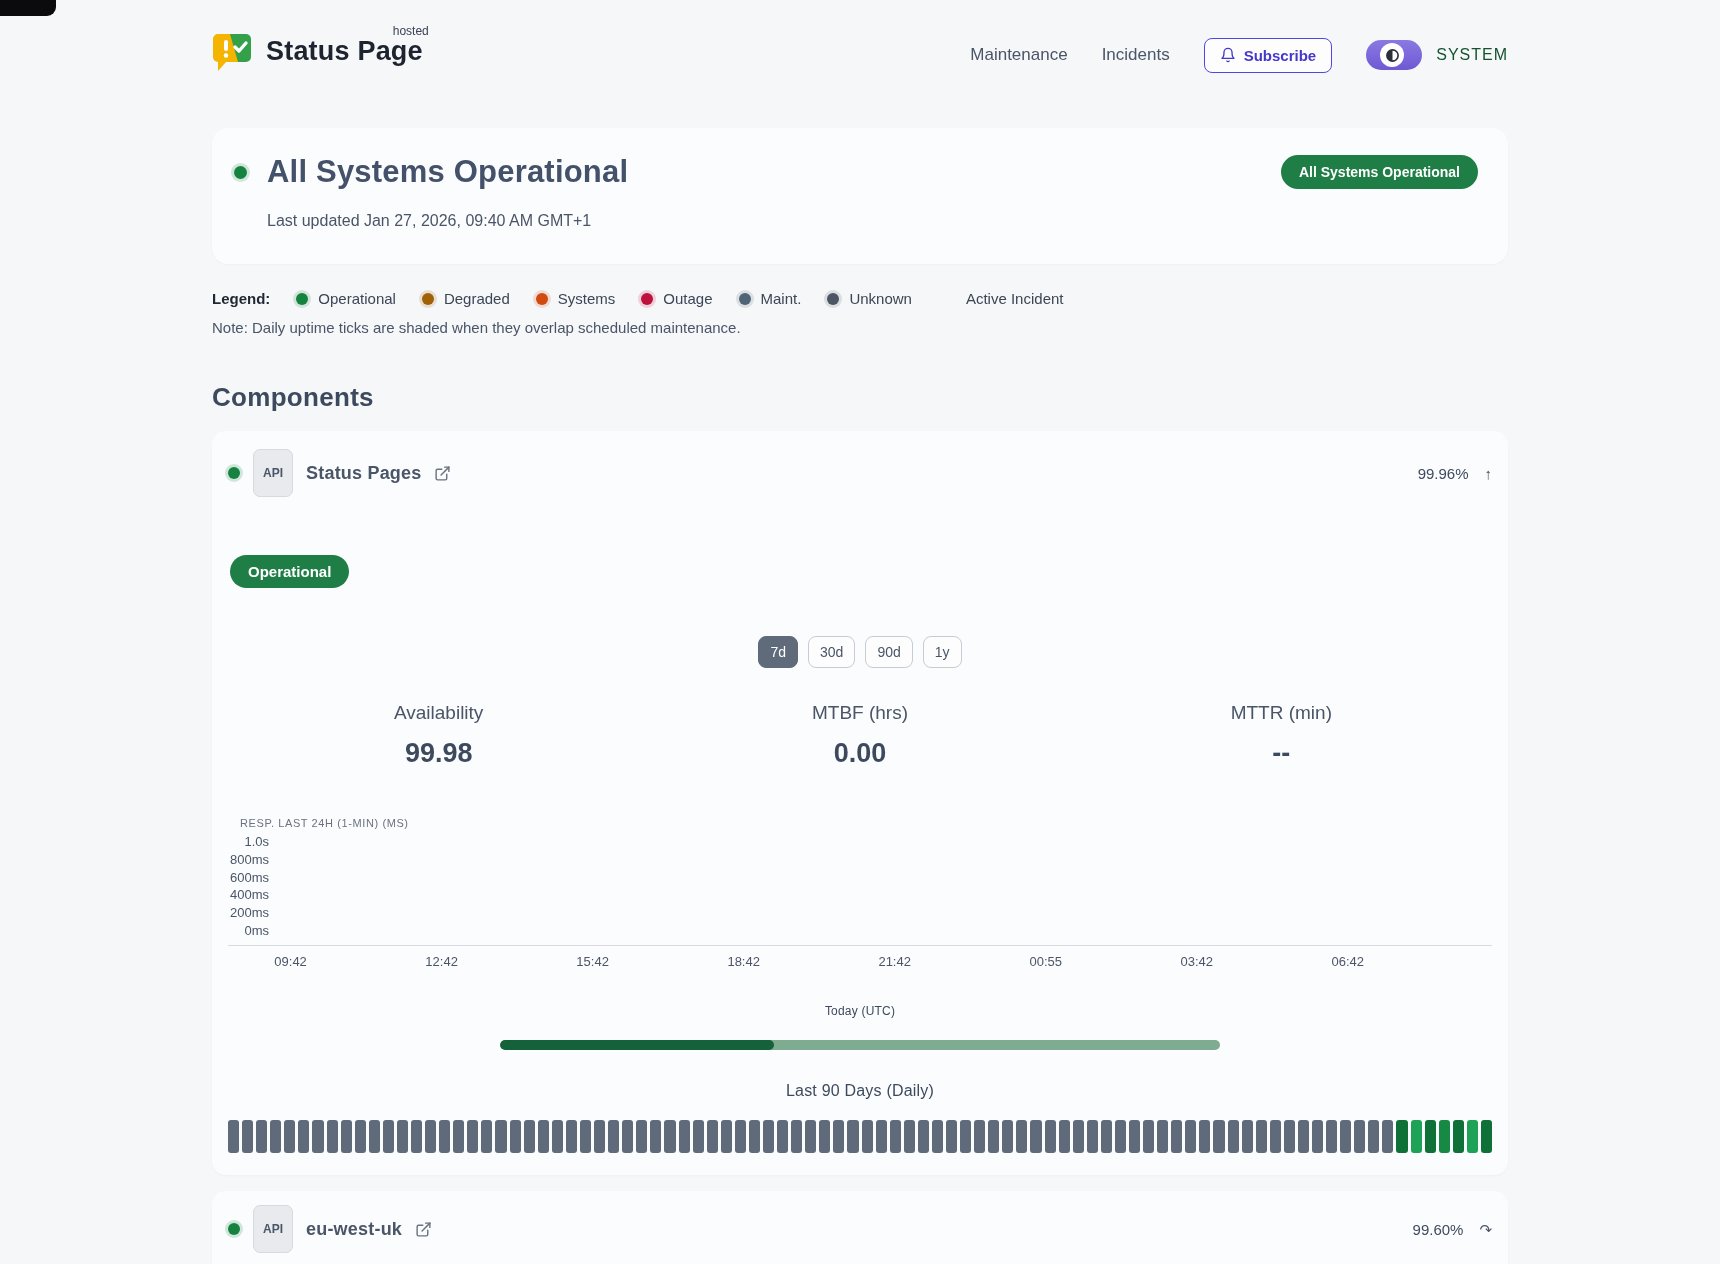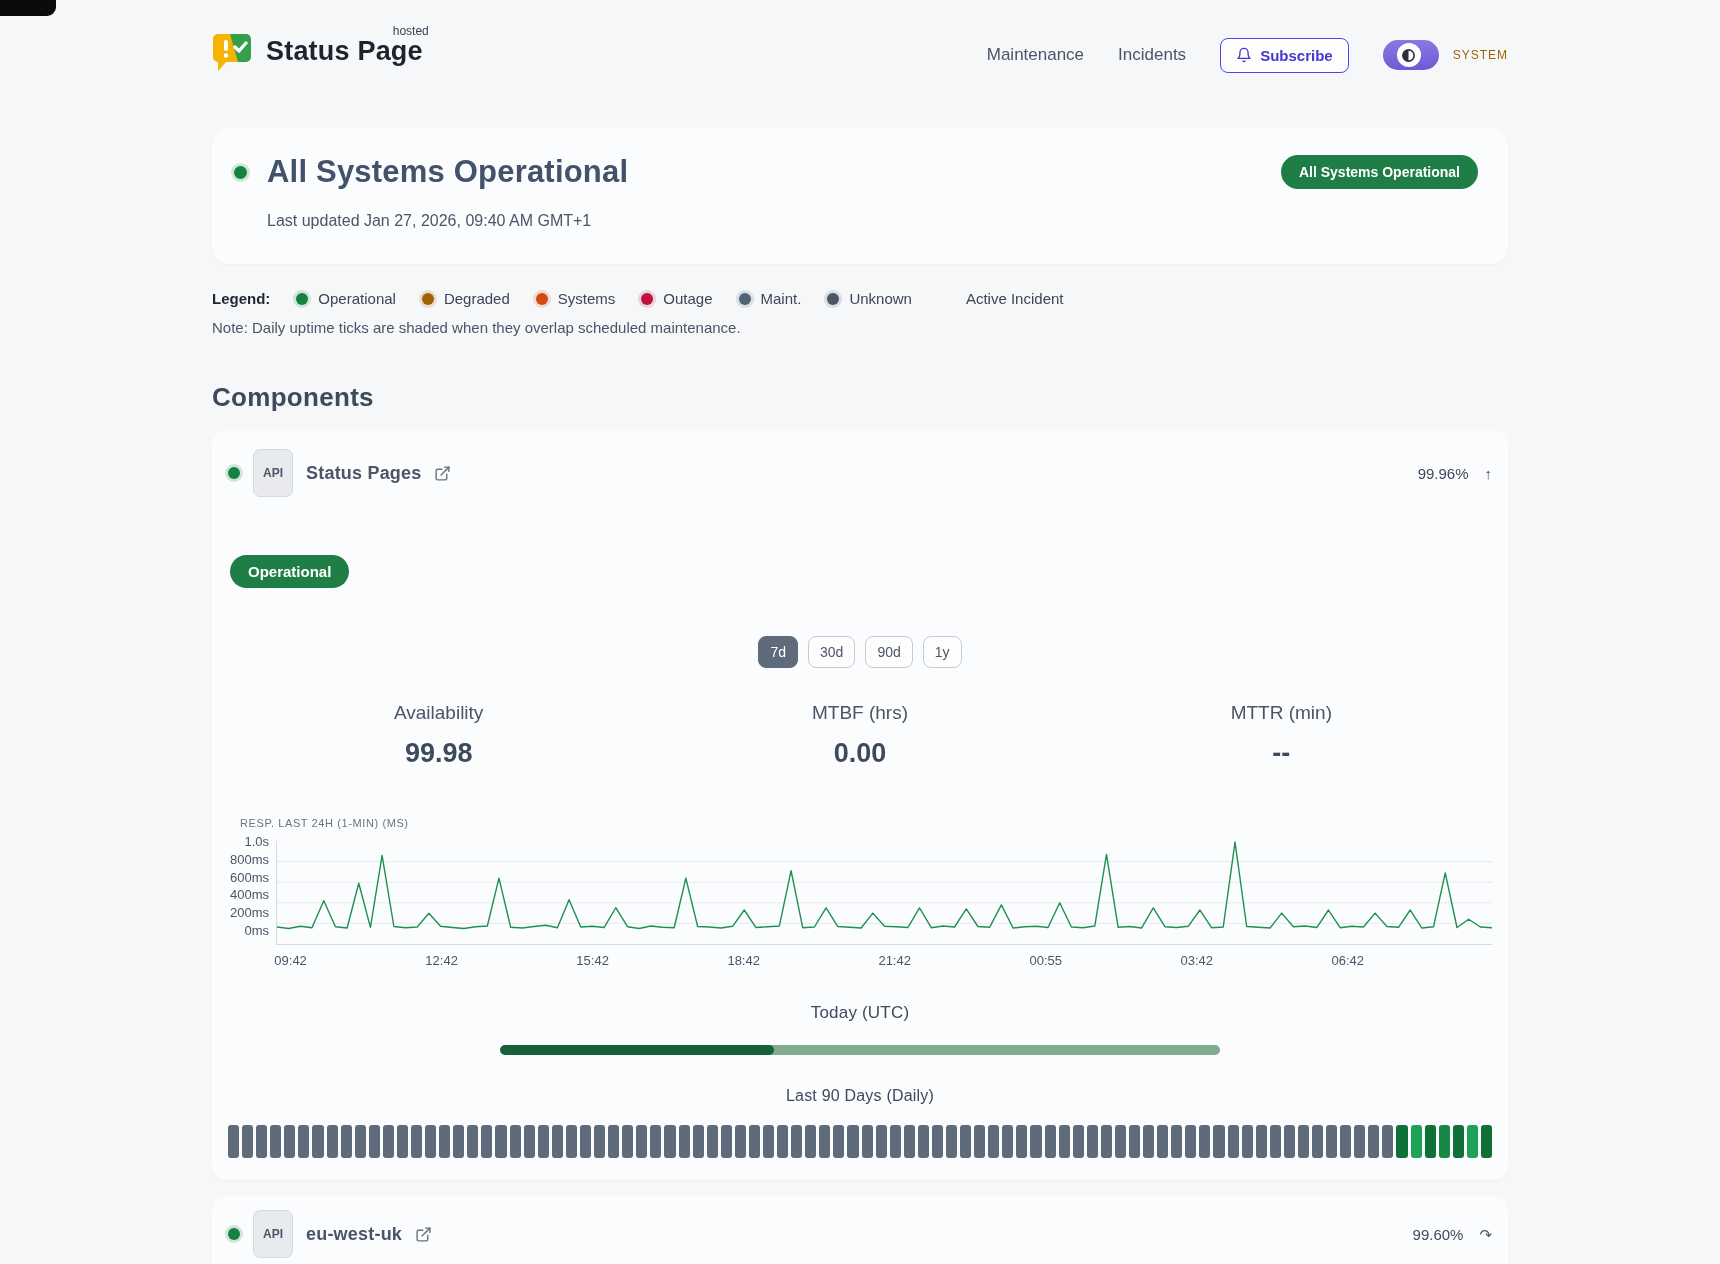--- a/index.html
+++ b/index.html
@@ -15,21 +15,21 @@
   .logo { display:flex; align-items:flex-start; gap:10px; }
   .logo-title-wrap { position:relative; padding-top:6px; }
   .logo-title { font-size:27px; font-weight:700; color:#1d2430; letter-spacing:0.2px; }
   .logo-sup { position:absolute; top:-6px; right:-6px; font-size:12px; color:#3a4354; }
   .nav { display:flex; align-items:center; gap:34px; }
   .nav-link { font-size:17px; color:#4a5568; cursor:pointer; }
   .subscribe-btn { display:flex; align-items:center; gap:8px; border:1.5px solid #4f46e5; background:#fdfdfe; color:#4338ca; font-weight:700; font-size:15px; padding:8px 15px; border-radius:8px; cursor:pointer; }
   .theme-wrap { display:flex; align-items:center; gap:14px; }
   .toggle { width:56px; height:30px; border-radius:15px; background:linear-gradient(180deg,#8a79e2,#6f59d4); position:relative; cursor:pointer; border:none; }
   .toggle-knob { position:absolute; top:3px; left:14px; width:24px; height:24px; border-radius:50%; background:#fff; display:flex; align-items:center; justify-content:center; }
-  .theme-label { font-size:12px; letter-spacing:1px; color:#a16207; }
+  .theme-label { font-size:16px; letter-spacing:1px; color:#14532d; }
 
   
   .hero-card { margin-top:48px; background:#fbfcfd; border-radius:16px; padding:26px 30px 34px 22px; box-shadow:0 1px 2px rgba(15,23,42,0.03); }
   .hero-top { display:flex; align-items:center; justify-content:space-between; }
   .hero-left { display:flex; align-items:center; gap:20px; }
   .dot { width:13px; height:13px; border-radius:50%; flex:none; }
   .hero-title { font-size:31px; font-weight:600; color:#44516a; letter-spacing:0.2px; }
   .hero-updated { margin:22px 0 0 33px; font-size:16px; color:#4a5568; }
   .pill-badge { background:#1e7e45; color:#fff; font-weight:700; font-size:14px; padding:9px 18px; border-radius:18px; white-space:nowrap; }
 
@@ -59,28 +59,28 @@
   .range-row { display:flex; justify-content:center; gap:10px; margin-top:48px; }
   .range-btn { font-size:14px; color:#4a5568; background:#fdfdfe; border:1.5px solid #c6ccd6; border-radius:8px; padding:7px 11px; cursor:pointer; font-family:inherit; }
   .range-btn.active { background:#5f6b7a; border-color:#5f6b7a; color:#fff; }
 
   .metrics-row { display:grid; grid-template-columns:1fr 1fr 1fr; margin-top:34px; text-align:center; }
   .metric-label { font-size:19px; color:#4a5568; }
   .metric-value { margin-top:14px; font-size:27px; font-weight:600; color:#3d4a5e; }
 
   .chart-wrap { margin-top:48px; }
   .chart-caption { font-size:11px; letter-spacing:0.6px; color:#6b7280; margin-left:12px; }
-  .chart-body { display:flex; margin-top:12px; }
+  .chart-body { display:flex; margin-top:12px;flex-direction:column; }
   .chart-yaxis { width:48px; display:flex; flex-direction:column; justify-content:space-between; align-items:flex-end; padding-right:7px; font-size:13px; color:#4a5568; height:104px; transform:translateY(-7px); }
   .chart-area { flex:1; height:104px; border-left:1px solid #d7dbe1; border-bottom:1px solid #d7dbe1; position:relative; }
   .chart-area svg { position:absolute; inset:0; width:100%; height:100%; }
   .chart-xaxis { position:relative; height:20px; margin-left:48px; margin-top:8px; font-size:13px; color:#4a5568; }
   .chart-xaxis span { position:absolute; transform:translateX(-50%); }
 
-  .today-label { text-align:center; font-size:17px; color:#3d4a5e; margin-top:30px; letter-spacing:0.2px; }
+  .today-label { text-align:center; font-size:12px; color:#3d4a5e; margin-top:30px; letter-spacing:0.2px; }
   .today-bar { width:720px; height:10px; margin:22px auto 0; border-radius:5px; background:#7fab90; overflow:hidden; }
   .today-fill { height:100%; background:#156139; border-radius:5px; }
 
   .ninety-label { text-align:center; font-size:16px; color:#3d4a5e; margin-top:32px; letter-spacing:0.2px; }
   .tick-bar { display:flex; gap:3px; margin-top:20px; }
   .tick-bar .tick { flex:1; height:33px; border-radius:3px; }
   .tick-bar.tall .tick { height:37px; border-radius:4px; }
 
   .row-card { background:#fbfcfd; border-radius:14px; margin-top:16px; padding:14px 16px 18px 16px; box-shadow:0 1px 2px rgba(15,23,42,0.03); }
   .row-card .tick-bar { margin-top:16px; }

